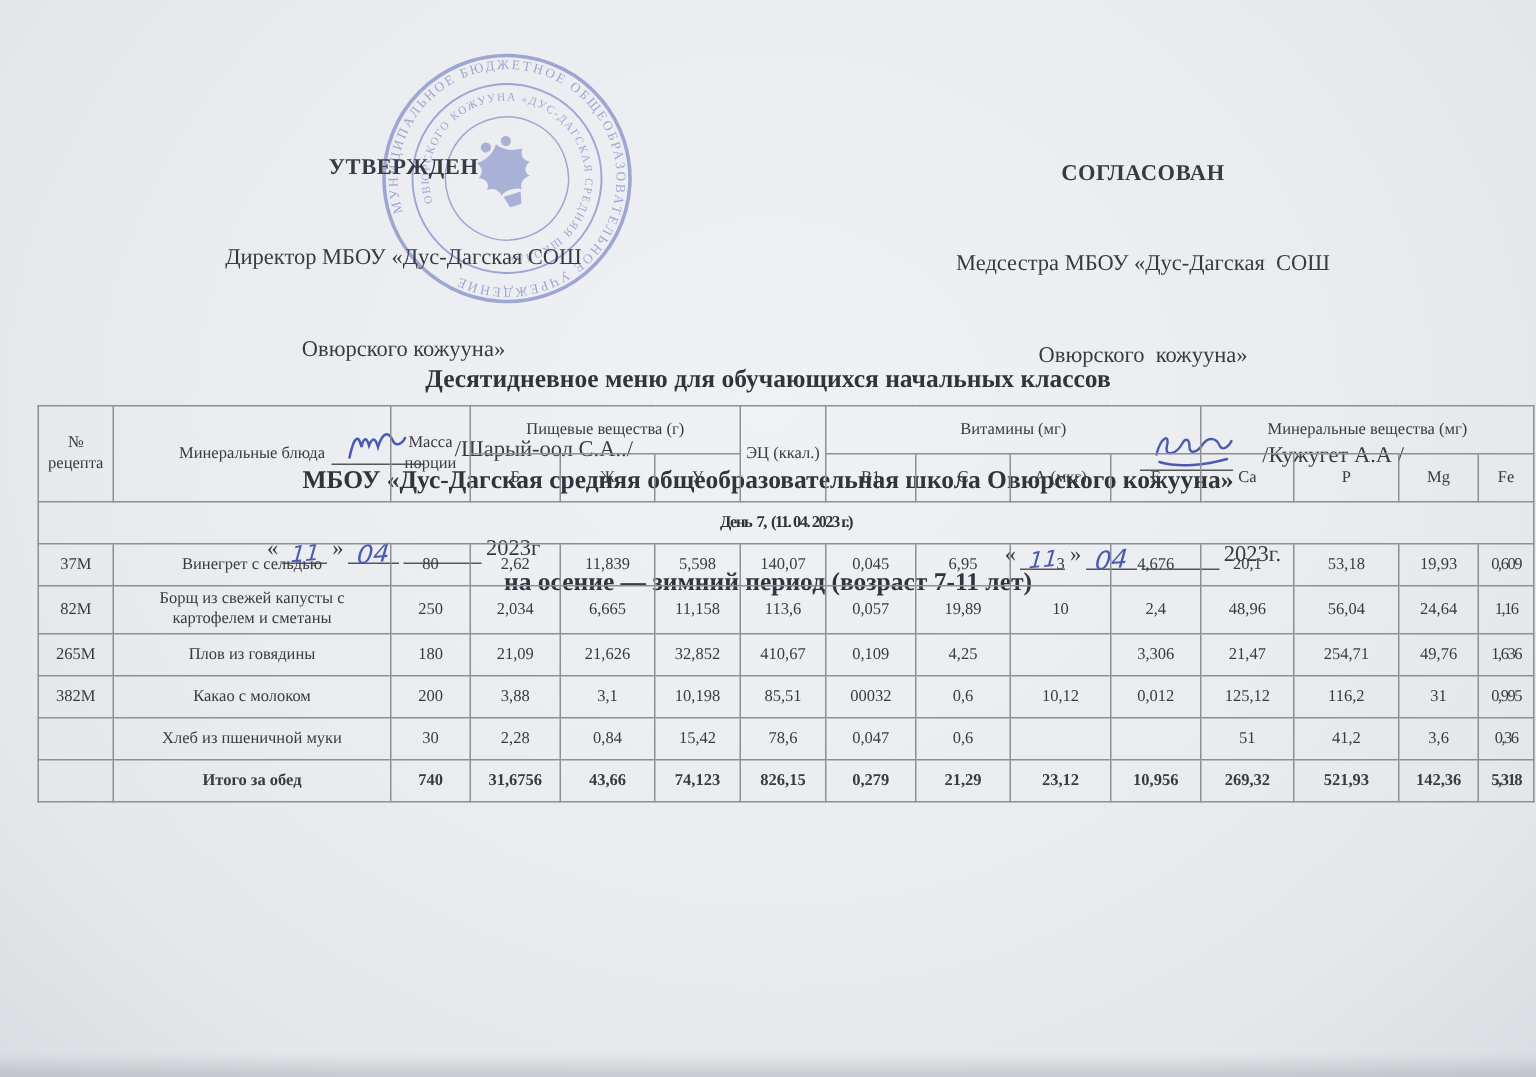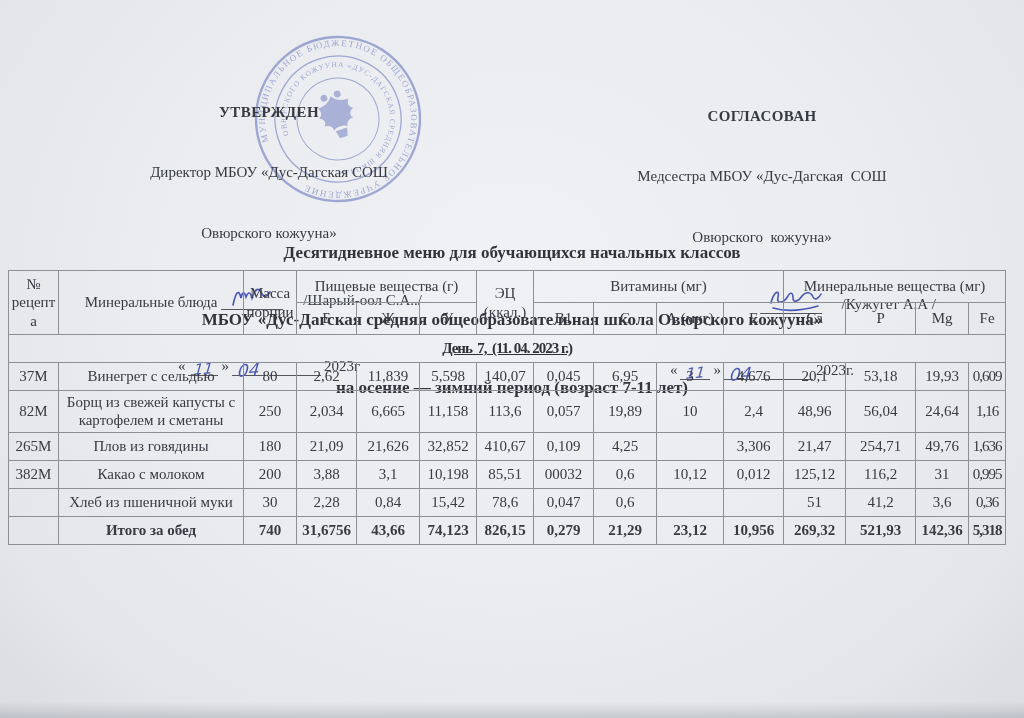--- a/index.html
+++ b/index.html
@@ -30,28 +30,28 @@
 
   
   .stamp{position:absolute;left:252px;top:33px;width:172px;height:172px;opacity:.62;
          transform:rotate(-18deg);pointer-events:none;}
 
   
   .doc-title{position:absolute;top:197px;left:0;width:100%;text-align:center;font-weight:bold;
              font-size:17px;line-height:1.32;color:#32333b;white-space:pre-wrap;}
 
   
-  table.menu{position:absolute;top:270px;left:8px;width:997px;border-collapse:collapse;
-             table-layout:fixed;font-size:15px;color:#393a42;}
+  table.menu{position:absolute;top:270px;left:25px;width:997px;border-collapse:collapse;
+             table-layout:fixed;font-size:11px;color:#393a42;}
   table.menu th, table.menu td{border:1px solid #8d8f96;padding:2px 2px;text-align:center;
              vertical-align:middle;font-weight:normal;overflow:hidden;word-break:break-word;
              line-height:1.22;}
   table.menu thead th{height:27px;}
   td.dish, th.dish-h{text-align:left;padding-left:6px;}
-  tr.day-row td{font-weight:bold;white-space:pre-wrap;height:23px;color:#2f3038;text-decoration:underline;}
+  tr.day-row td{font-weight:bold;white-space:pre-wrap;height:23px;color:#2f3038;}
   tbody td{height:23px;}
   tr.bold td{font-weight:bold;text-align:center;}
   table.menu td:last-child{letter-spacing:-1px;padding-left:0;padding-right:0;}
 </style>
 </head>
 <body>
 
 <div class="page">
 
   <div class="stamp">

